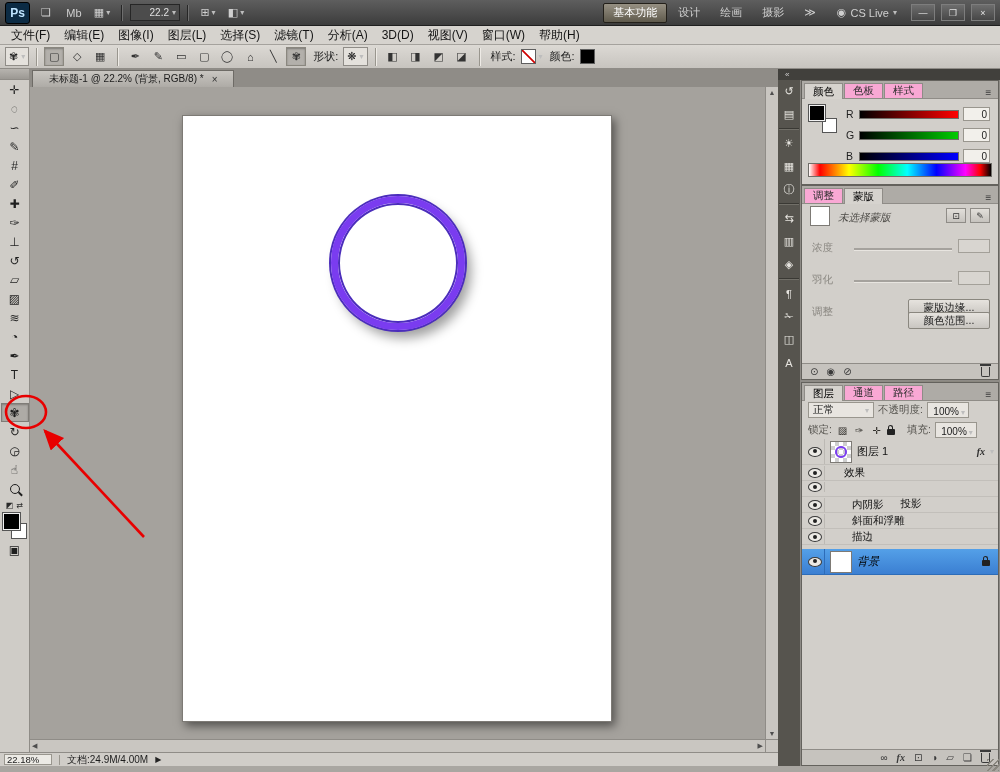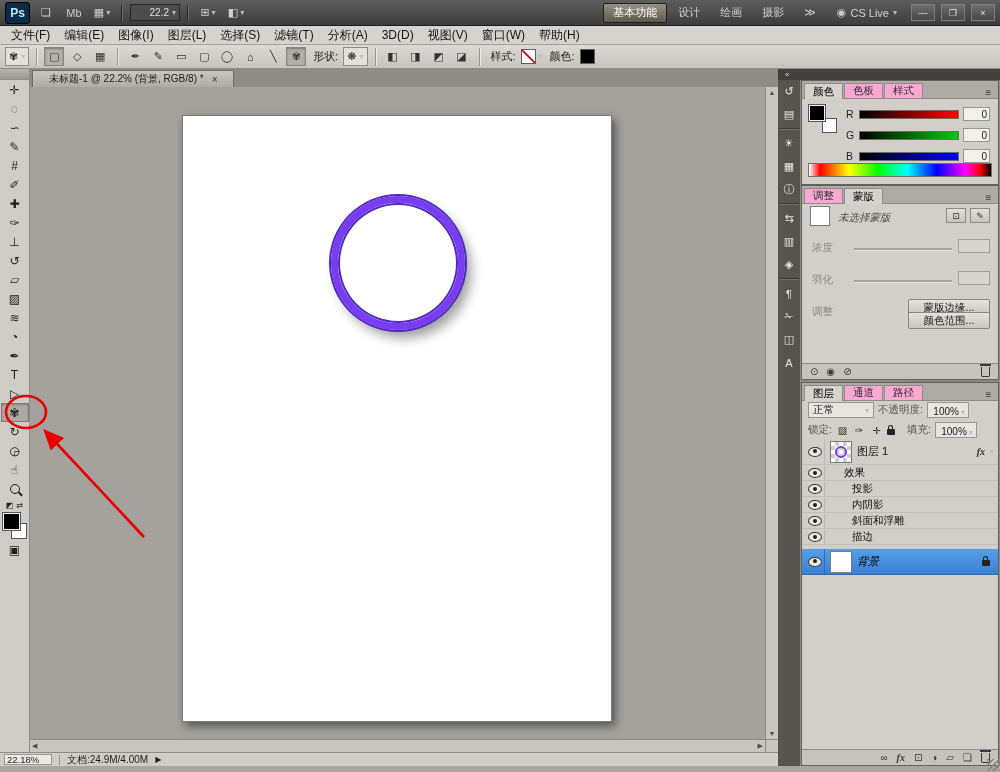--- a/index.html
+++ b/index.html
@@ -413,21 +413,21 @@
           <span>图层 1</span>
           <span class="fx-badge">fx</span>
           <span class="dd">▾</span>
         </div>
         <div class="layer-row" style="top:27px;height:15px;font-size:10.5px;">
           <div class="eye-col">
               <div class="eye"></div>
             </div>
           <span style="padding-left:14px;">效果</span>
         </div>
-        <div class="layer-row" style="top:43px;height:15px;font-size:10.5px;">
+        <div class="layer-row" style="top:43px;height:15px;font-size:10.5px;flex-direction:column;">
           <div class="eye-col">
               <div class="eye"></div>
             </div>
           <span style="padding-left:22px;">投影</span>
         </div>
         <div class="layer-row" style="top:59px;height:15px;font-size:10.5px;">
           <div class="eye-col">
               <div class="eye"></div>
             </div>
           <span style="padding-left:22px;">内阴影</span>

